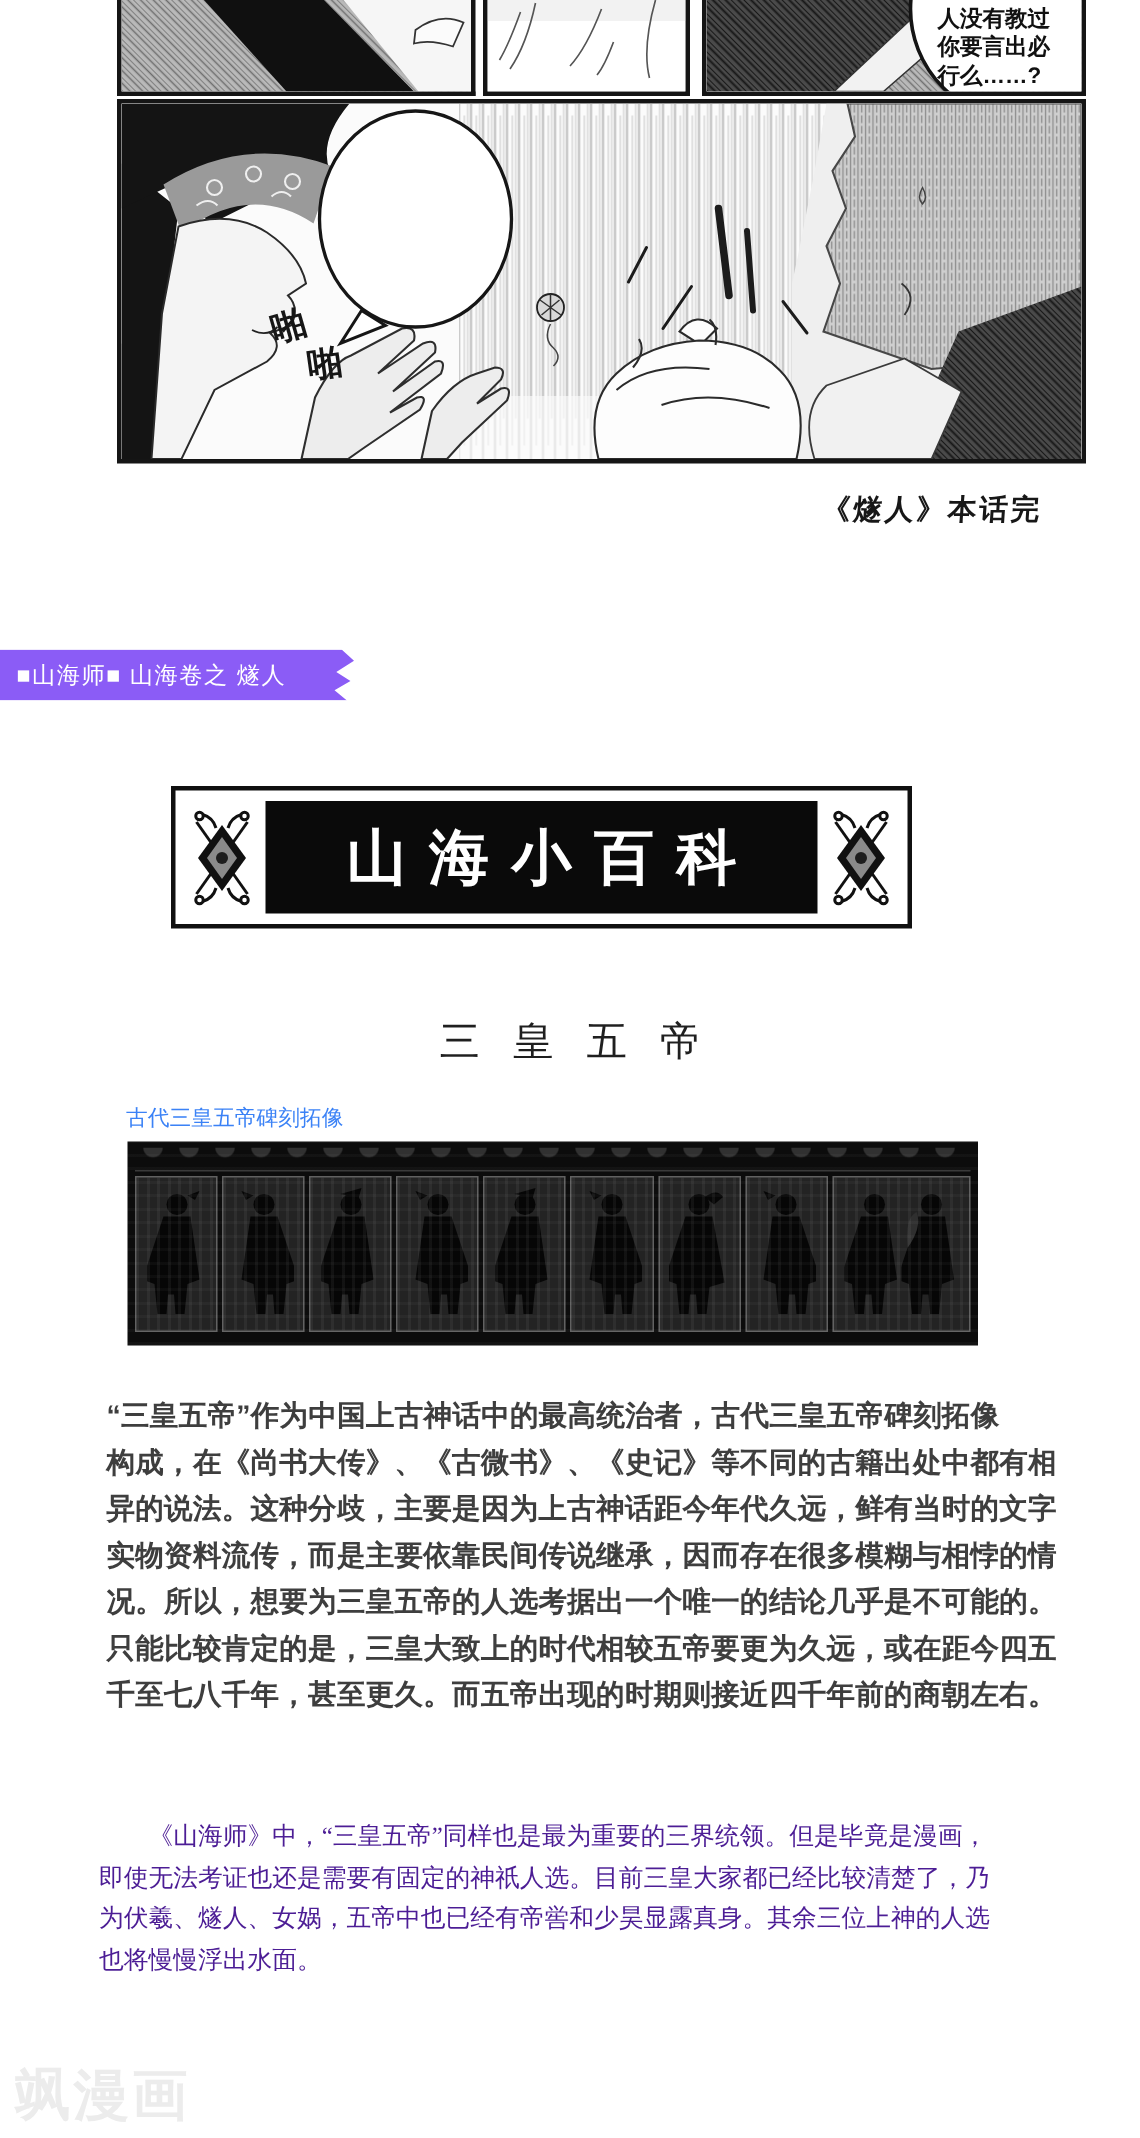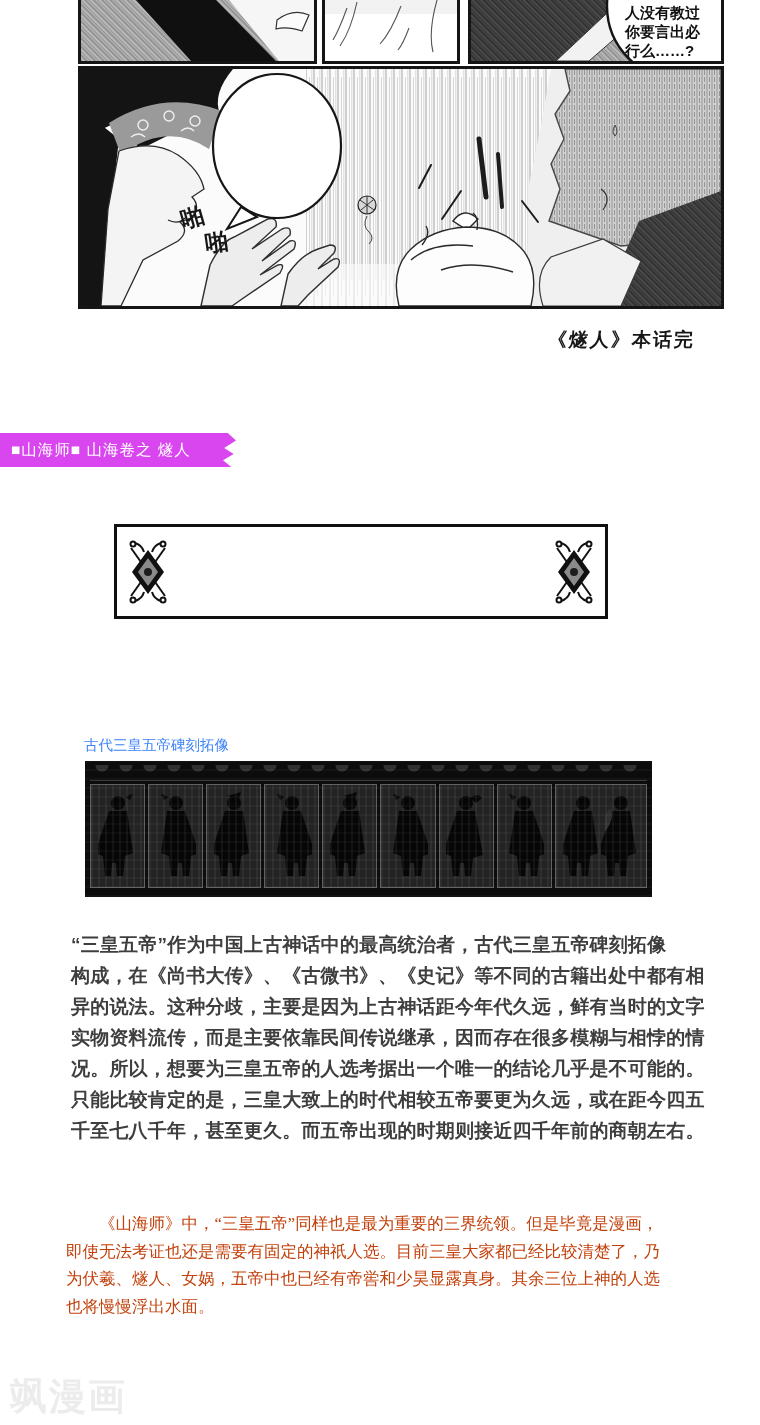--- a/index.html
+++ b/index.html
@@ -21,21 +21,21 @@
   #bubble-main-text{left:150px;top:36px;width:110px;font-size:15.5px;line-height:20px;}
 
   .sfx{position:absolute;font-weight:bold;color:#161616;font-size:23px;}
   #sfx-clap-1{left:100px;top:133px;transform:rotate(-16deg);}
   #sfx-clap-2{left:124px;top:158px;transform:rotate(-8deg);}
 
   .end-note{position:absolute;left:548px;top:327px;width:180px;font-family:"Liberation Serif",serif;
             font-weight:800;font-size:19px;letter-spacing:2px;color:#171717;transform:skewX(-4deg);}
 
   
-  .chapter-bar{position:absolute;left:0;top:433px;width:236px;height:34px;background:#d946ef;
+  .chapter-bar{position:absolute;left:0;top:433px;width:236px;height:34px;background:#8b5cf6;
                color:#fff;display:flex;align-items:center;padding-left:11px;box-sizing:border-box;
                font-size:15.5px;letter-spacing:1px;
                clip-path:polygon(0 0,96.5% 0,100% 22%,95% 44%,99% 62%,94.5% 80%,98% 100%,0 100%);}
 
   
   .ency-box{position:absolute;left:114px;top:524px;width:494px;height:95px;box-sizing:border-box;
             border:3px solid #101010;background:#fff;display:flex;align-items:center;
             justify-content:space-between;padding:7px 9px;}
   .ency-title-plate{flex:1;margin:0 7px;height:100%;background:#0a0a0a;color:#fff;display:flex;
             align-items:center;justify-content:center;font-family:"Liberation Serif",serif;
@@ -60,21 +60,21 @@
   .stone-cell.flip svg{transform:translateX(-50%) scaleX(-1);}
   .stone-cell::after{content:"";position:absolute;inset:0;
          background:repeating-linear-gradient(90deg,rgba(255,255,255,.05) 0 2px,transparent 2px 7px);}
   .stone::after{content:"";position:absolute;inset:0;
          background:repeating-linear-gradient(0deg,rgba(255,255,255,.03) 0 2px,transparent 2px 9px);pointer-events:none;}
 
   
   .para-main{position:absolute;left:71px;top:929px;width:640px;font-weight:600;font-size:19px;
          line-height:31px;color:#3e3e3e;white-space:pre-line;letter-spacing:.2px;}
   .para-note{position:absolute;left:66px;width:652px;font-family:"Liberation Serif",serif;
-         font-weight:500;font-size:16.5px;line-height:27.5px;color:#c2410c;white-space:pre-line;}
+         font-weight:500;font-size:16.5px;line-height:27.5px;color:#4c1d95;white-space:pre-line;}
   #para-note-1{top:1210px;}
   #para-note-2{top:1320px;}
 
   .watermark{position:absolute;left:10px;top:1372px;font-size:37px;font-weight:700;
          letter-spacing:2px;color:#ececec;}
 </style>
 </head>
 <body>
 
 <div class="page">
@@ -207,36 +207,38 @@
         <path d="M9 4 q7 2 9 9 M35 4 q-7 2 -9 9 M9 62 q7 -2 9 -9 M35 62 q-7 -2 -9 -9"></path>
         <circle cx="7" cy="5" r="2.5"></circle>
           <circle cx="37" cy="5" r="2.5"></circle>
         <circle cx="7" cy="61" r="2.5"></circle>
           <circle cx="37" cy="61" r="2.5"></circle>
       </g>
       <polygon points="22,11 38,33 22,55 6,33" fill="#101010"></polygon>
       <polygon points="22,19 32,33 22,47 12,33" fill="#8a8a8a"></polygon>
       <circle cx="22" cy="33" r="4" fill="#1d1d1d"></circle>
     </svg>
+    <div class="ency-title-plate">山海小百科</div>
     <svg class="ornament" viewBox="0 0 44 66">
       <g stroke="#111" fill="none" stroke-width="2">
         <path d="M5 9 L39 57"></path>
           <path d="M39 9 L5 57"></path>
         <path d="M9 4 q7 2 9 9 M35 4 q-7 2 -9 9 M9 62 q7 -2 9 -9 M35 62 q-7 -2 -9 -9"></path>
         <circle cx="7" cy="5" r="2.5"></circle>
           <circle cx="37" cy="5" r="2.5"></circle>
         <circle cx="7" cy="61" r="2.5"></circle>
           <circle cx="37" cy="61" r="2.5"></circle>
       </g>
       <polygon points="22,11 38,33 22,55 6,33" fill="#101010"></polygon>
       <polygon points="22,19 32,33 22,47 12,33" fill="#8a8a8a"></polygon>
       <circle cx="22" cy="33" r="4" fill="#1d1d1d"></circle>
     </svg>
   </div>
 
+  <div class="section-heading">三皇五帝</div>
   <div class="img-caption">古代三皇五帝碑刻拓像</div>
 
   <div class="stone">
     <div class="stone-scallops"></div>
     <div class="stone-row">
       <div class="stone-cell">
         <svg viewBox="0 0 40 90">
             <circle cx="20" cy="11" r="7" fill="#060606"></circle>
             <path d="M27 5 l8 -3 -3 6 z" fill="#060606"></path>
             <path d="M11 19 h18 l6 42 l-8 3 l-2 20 h-6 l-1 -13 h-4 l-1 13 h-6 l-2 -20 l-8 -3 z" fill="#060606"></path>

